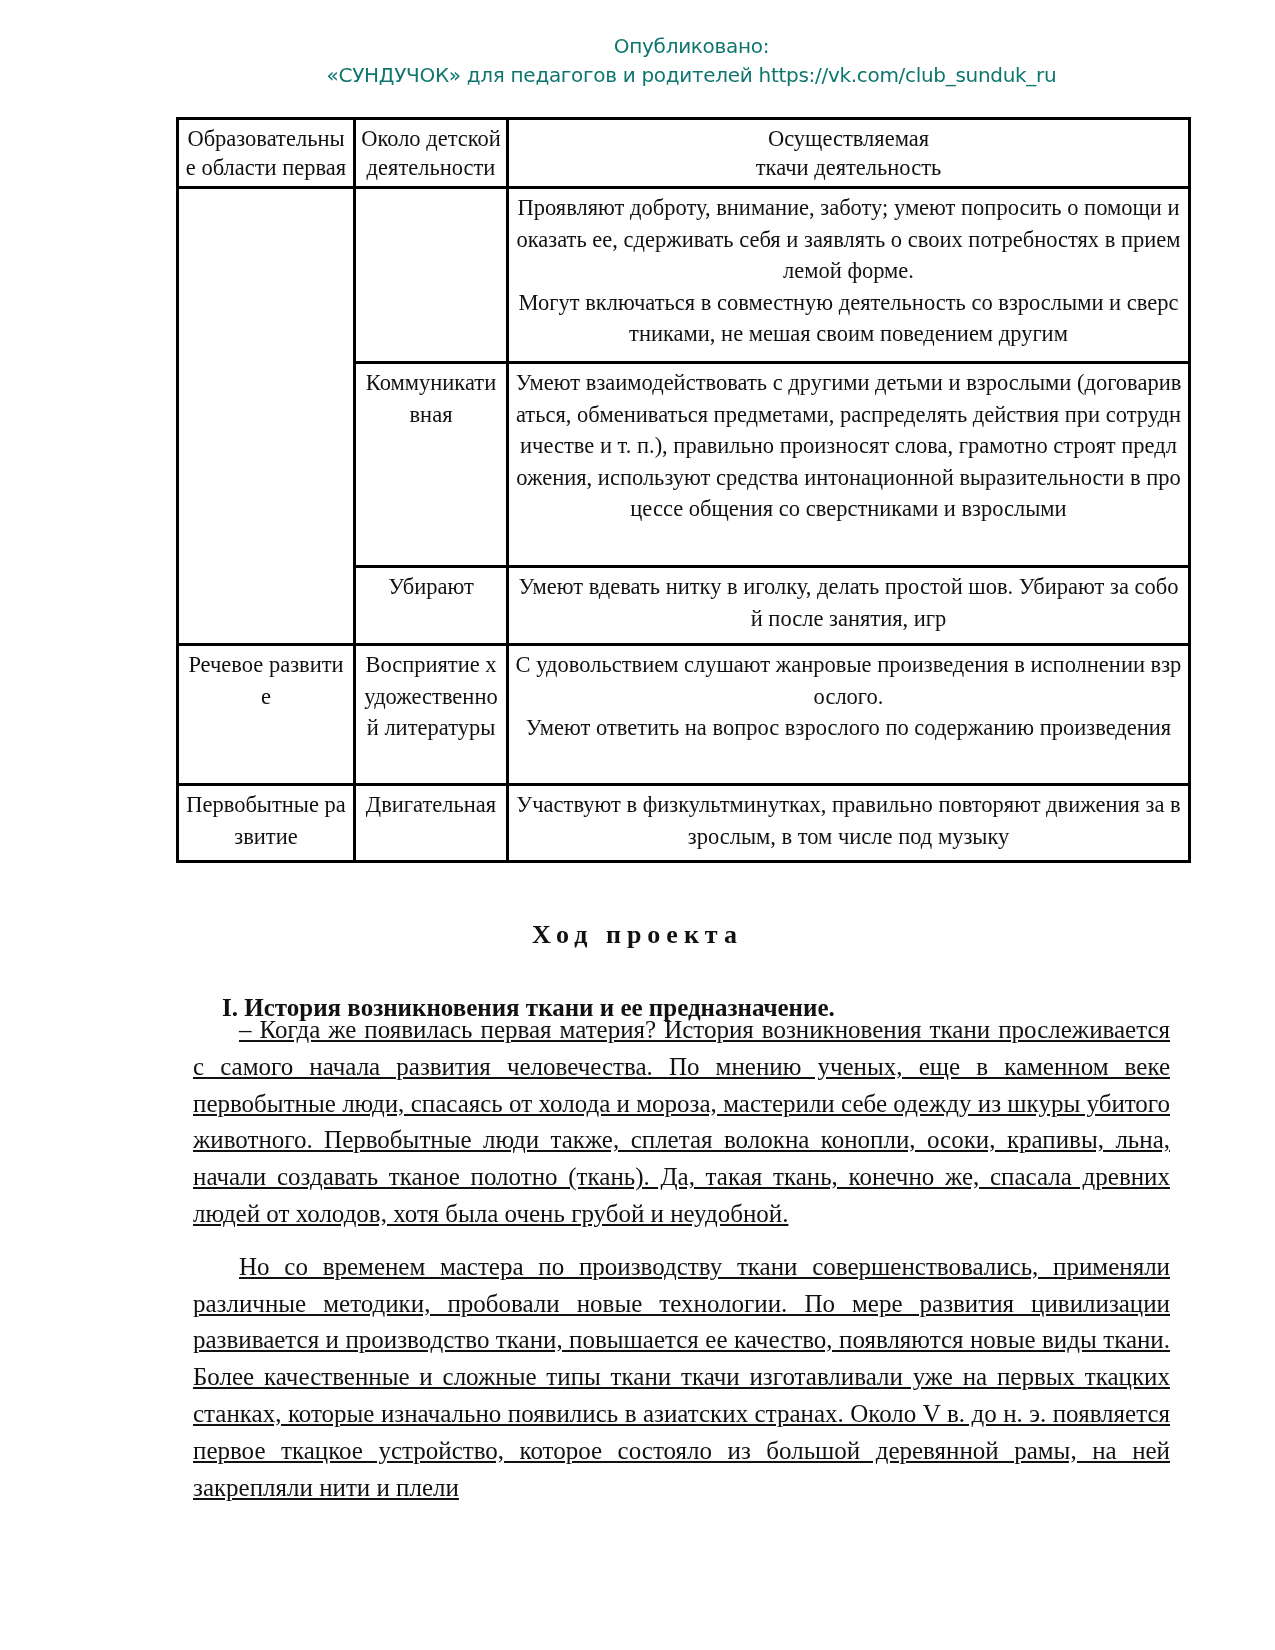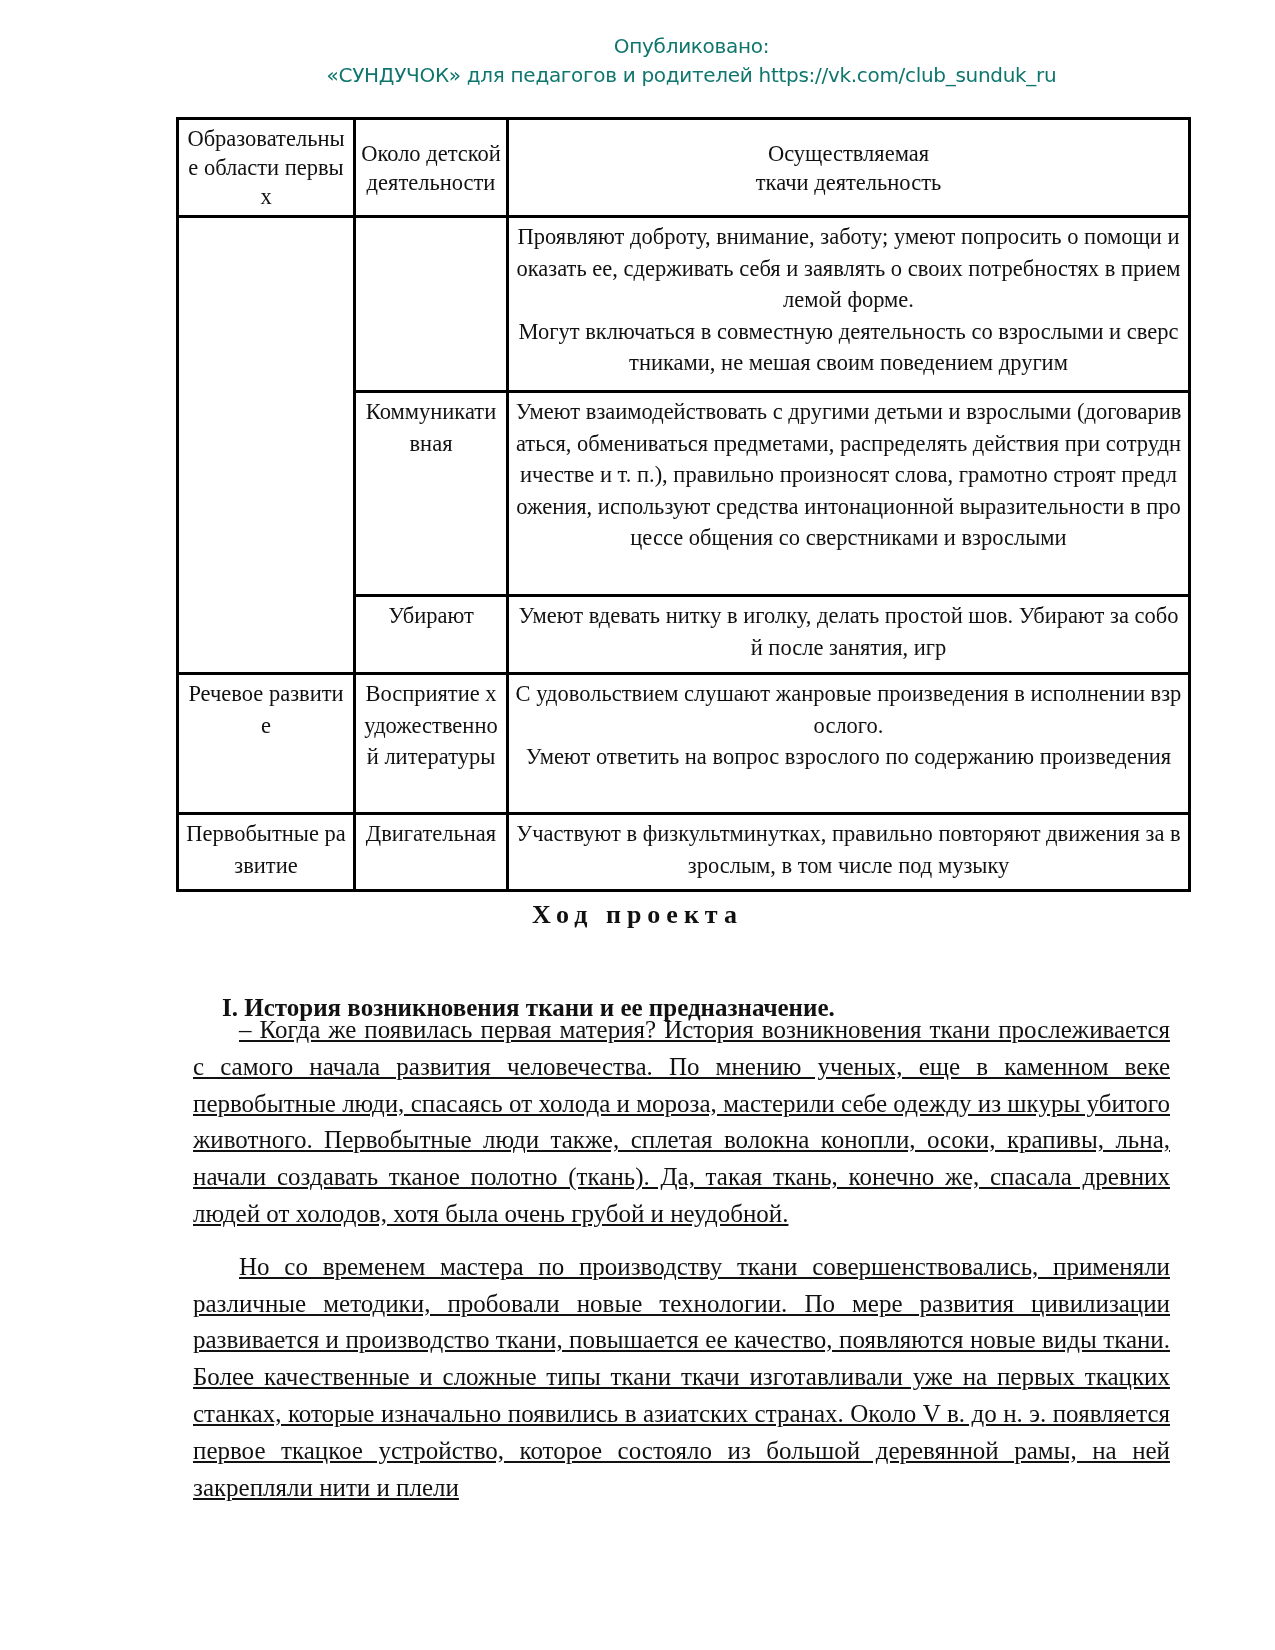--- a/index.html
+++ b/index.html
@@ -18,21 +18,21 @@
   }
   table.proj td, table.proj th {
     border: 3px solid #000; vertical-align: top; padding: 3px 6px 4px 6px; font-weight: normal;
     word-break: break-all;
     text-align: center;
   }
   table.proj th { text-align: center; vertical-align: middle; line-height: 29px; padding: 4px 4px; }
   col.c1 { width: 177px; } col.c2 { width: 153px; } col.c3 { width: 682px; }
   .cell-text { white-space: pre-line; }
   .h-course {
-    position: absolute; left: 0; width: 1275px; top: 900px; text-align: center;
+    position: absolute; left: 0; width: 1275px; top: 920px; text-align: center;
     font-family: "Liberation Serif", serif; font-weight: bold; font-size: 26px; letter-spacing: 6px; color: #111;
   }
   .h-section {
     position: absolute; left: 222px; top: 994px;
     font-family: "Liberation Serif", serif; font-weight: bold; font-size: 25px; color: #111;
   }
   .body-text {
     position: absolute; left: 177px; width: 1009px; top: 996px;
     font-family: "Liberation Serif", serif; font-size: 25px; line-height: 36.8px; color: #111;
     text-align: justify;
@@ -49,21 +49,21 @@
   <div class="pub l2">«СУНДУЧОК» для педагогов и родителей https://vk.com/club_sunduk_ru</div>
 
   <table class="proj">
     <colgroup>
         <col class="c1">
         <col class="c2">
         <col class="c3">
       </colgroup>
     <thead>
       <tr>
-        <th><span class="cell-text">Образовательные области первых</span></th>
+        <th><span class="cell-text">Образовательные области первая</span></th>
         <th><span class="cell-text">Около детской деятельности</span></th>
         <th><span class="cell-text">Осуществляемая
 ткачи деятельность</span></th>
       </tr>
     </thead>
     <tbody>
       <tr style="height:175px">
         <td rowspan="3"><span class="cell-text"></span></td>
         <td><span class="cell-text"></span></td>
         <td><span class="cell-text">Проявляют доброту, внимание, заботу; умеют попросить о помощи и оказать ее, сдерживать себя и заявлять о своих потребностях в приемлемой форме.

